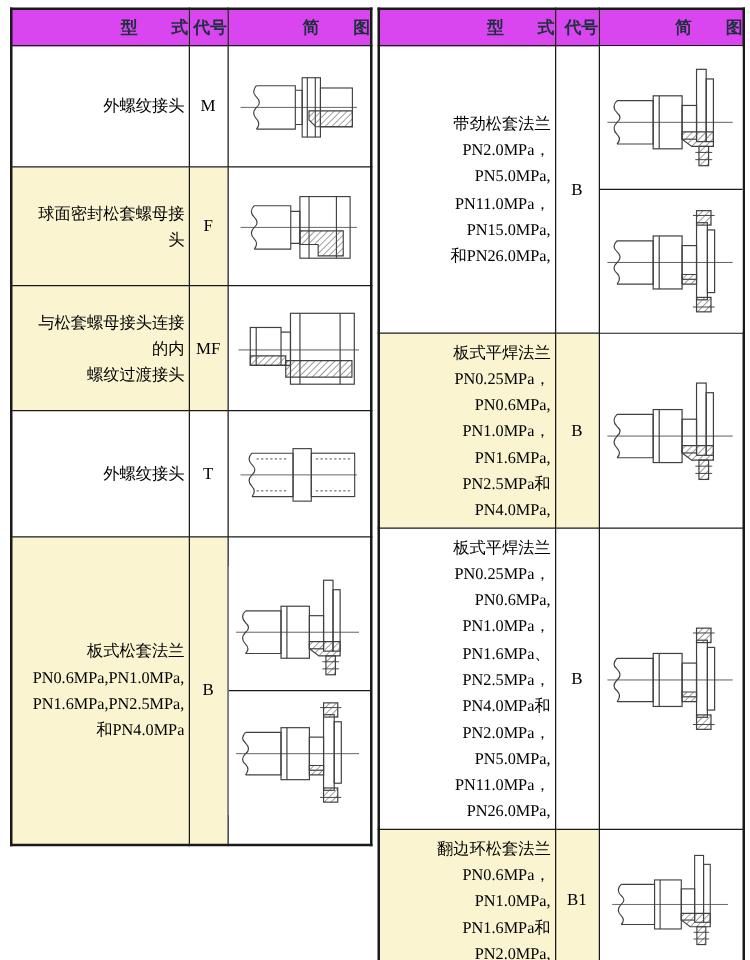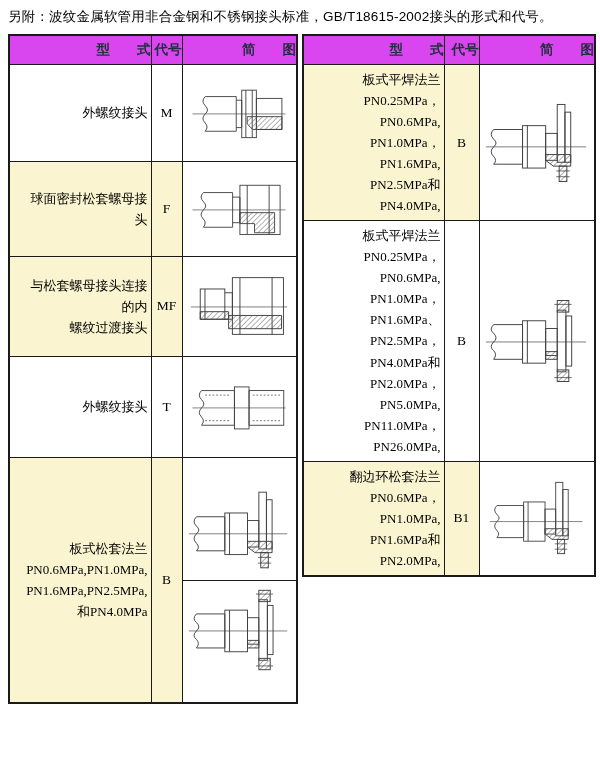--- a/index.html
+++ b/index.html
@@ -151,21 +151,20 @@
         <line x1="73" y1="8" x2="91" y2="8" stroke-width="0.8"></line>
         <line x1="73" y1="84" x2="91" y2="84" stroke-width="0.8"></line>
         <path d="M64,57 H76 V65 H64 Z" fill="url(#hatch)"></path>
       </g>
     </symbol>
   </defs>
 </svg>
 
 <div class="page">
 
-  <div class="title">另附：波纹金属软管用非合金钢和不锈钢接头标准，GB/T18615-2002接头的形式和代号。</div>
 
   <div class="tables">
 
     <table class="jt" style="width:288px;">
       <colgroup>
           <col style="width:142px">
           <col style="width:31px">
           <col style="width:115px">
         </colgroup>
       <tbody>
@@ -240,20 +239,41 @@
           <col style="width:141px">
           <col style="width:35px">
           <col style="width:116px">
         </colgroup>
       <tbody>
           <tr style="height:28px;">
         <th>型　　式</th>
         <th>代号</th>
         <th>简　　图</th>
       </tr>
+      <tr style="height:230px;">
+        <td class="type">带劲松套法兰
+PN2.0MPa，PN5.0MPa,
+PN11.0MPa，PN15.0MPa,
+和PN26.0MPa,</td>
+        <td class="code">B</td>
+        <td class="diag">
+          <div class="dstack">
+            <div class="dbox" style="height:114px">
+              <svg class="dg" width="106" height="96">
+                    <use href="#sym-flg-up"></use>
+                  </svg>
+            </div>
+            <div class="dbox" style="height:114px">
+              <svg class="dg" width="106" height="96">
+                    <use href="#sym-flg-sym"></use>
+                  </svg>
+            </div>
+          </div>
+        </td>
+      </tr>
       <tr class="hl" style="height:115px;">
         <td class="type">板式平焊法兰
 PN0.25MPa，PN0.6MPa,
 PN1.0MPa，PN1.6MPa,
 PN2.5MPa和PN4.0MPa,</td>
         <td class="code">B</td>
         <td class="diag">
           <svg class="dg" width="106" height="96" style="margin:auto">
                 <use href="#sym-flg-up"></use>
               </svg>

